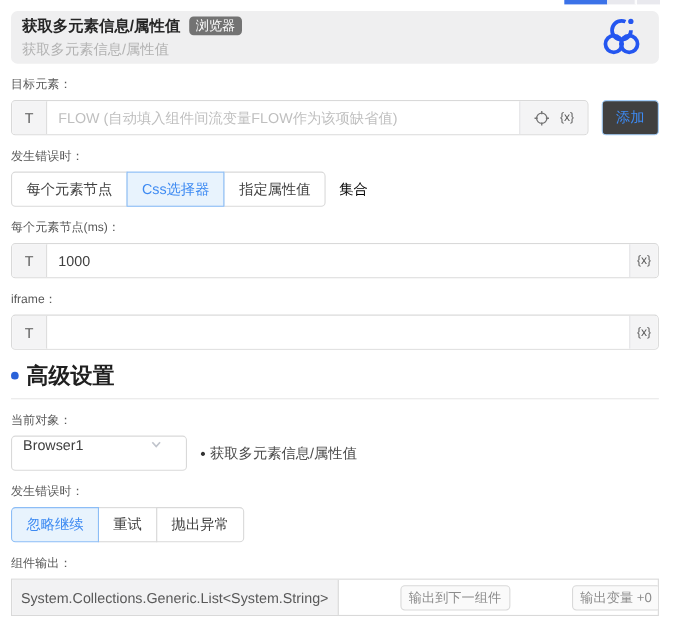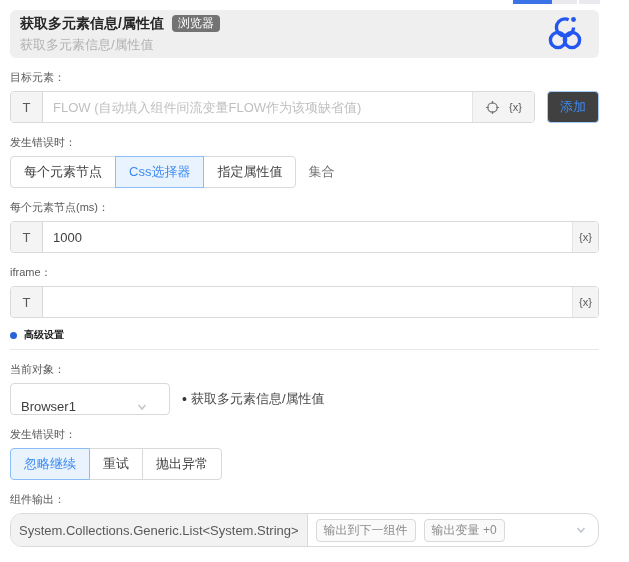--- a/index.html
+++ b/index.html
@@ -45,44 +45,44 @@
              font-family:"Liberation Sans","DejaVu Sans",sans-serif; }
 
   
   .btn-group { display:flex; align-items:center; }
   .group-btn { height:32px; padding:0 13px; background:#fff; border:1px solid #d9d9d9; margin-left:-1px;
                font-size:13px; color:#404040; cursor:pointer; position:relative;
                font-family:"Liberation Sans","DejaVu Sans",sans-serif;text-align:center; }
   .group-btn:first-child { margin-left:0; border-radius:4px 0 0 4px; }
   .group-btn.last { border-radius:0 4px 4px 0; }
   .group-btn.selected { background:#e8f3fd; color:#3d8af2; border-color:#8cbdf6; z-index:2; }
-  .group-suffix { font-size:13px; color:#737373; margin-left:12px; }
+  .group-suffix { font-size:13px; color:#000000; margin-left:12px; }
 
   
   .adv { margin-top:10px; }
   .adv-title-row { display:flex; align-items:center; }
   .adv-dot { width:7px; height:7px; border-radius:50%; background:#2a62d9; margin-right:7px; }
-  .adv-title { font-size:10px; font-weight:bold; color:#1f1f1f; }
+  .adv-title { font-size:20px; font-weight:bold; color:#1f1f1f; }
   .adv-divider { border:none; border-top:1px solid #e8e8e8; margin-top:7px; }
 
   
   .select-box { width:160px; height:32px; border:1px solid #d9d9d9; border-radius:4px; background:#fff;
-                display:flex; align-items:flex-end; justify-content:space-between; padding:0 10px;
+                display:flex; align-items:flex-start; justify-content:space-between; padding:0 10px;
                 font-size:13px; color:#404040; cursor:pointer; }
   .note { display:flex; align-items:center; margin-left:12px; font-size:13px; color:#4a4a4a; }
   .note-bullet { margin-right:4px; font-size:14px; color:#333; }
 
   
   .output-box { display:flex; align-items:center; height:34px; border:1px solid #d9d9d9;
-                border-radius:12px; overflow:hidden; background:#fff; }
+                border-radius:0; overflow:hidden; background:#fff; }
   .type-seg { background:#f2f2f3; height:100%; display:flex; align-items:center; padding:0 8px;
               border-right:1px solid #d9d9d9; font-size:13px; color:#595959; white-space:nowrap; }
   .tags { display:flex; align-items:center; gap:8px; padding:0 8px; flex:1; }
   .tag { border:1px solid #d9d9d9; background:#fafafa; border-radius:4px; padding:2px 7px;
-         font-size:12px; color:#8c8c8c; white-space:nowrap; }
+         font-size:12px; color:#8c8c8c; white-space:nowrap;margin-left:48px; }
   .chev { display:flex; align-items:center; margin-right:10px; }
 </style>
 </head>
 <body>
 
 <div class="page">
 
   <div class="strip strip-blue"></div>
   <div class="strip strip-gray1"></div>
   <div class="strip strip-gray2"></div>

